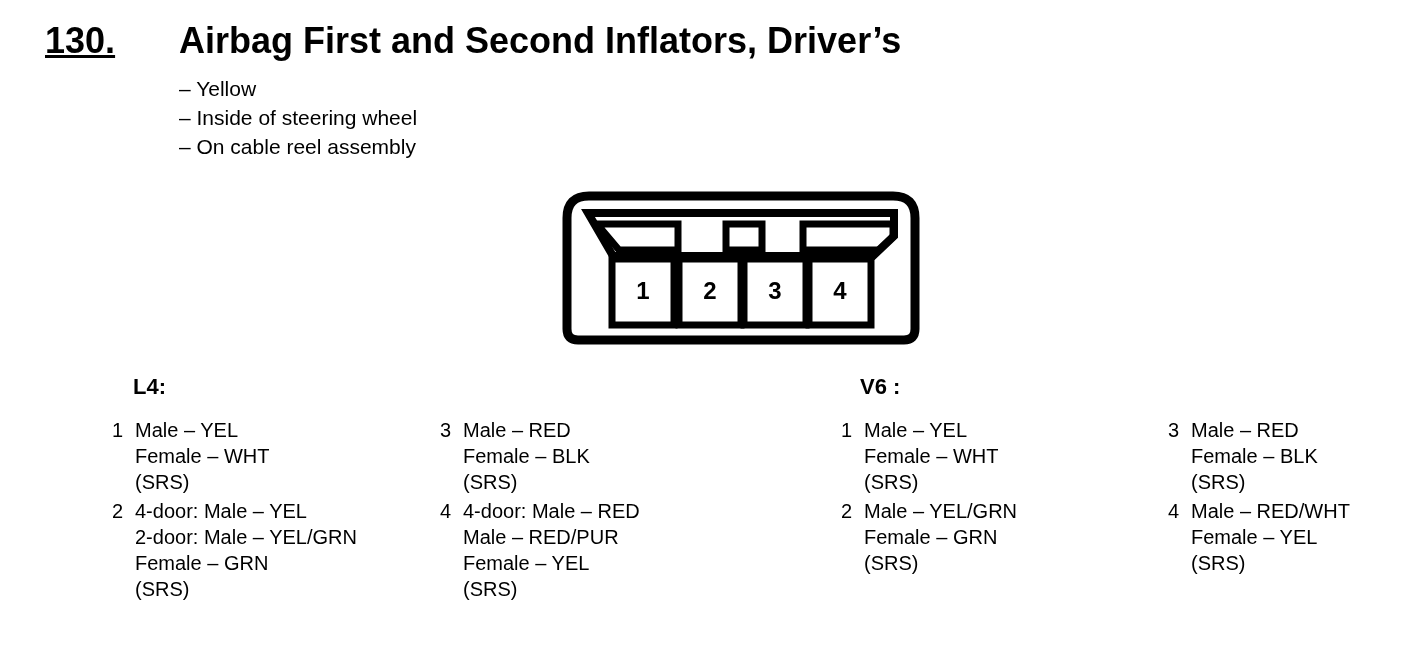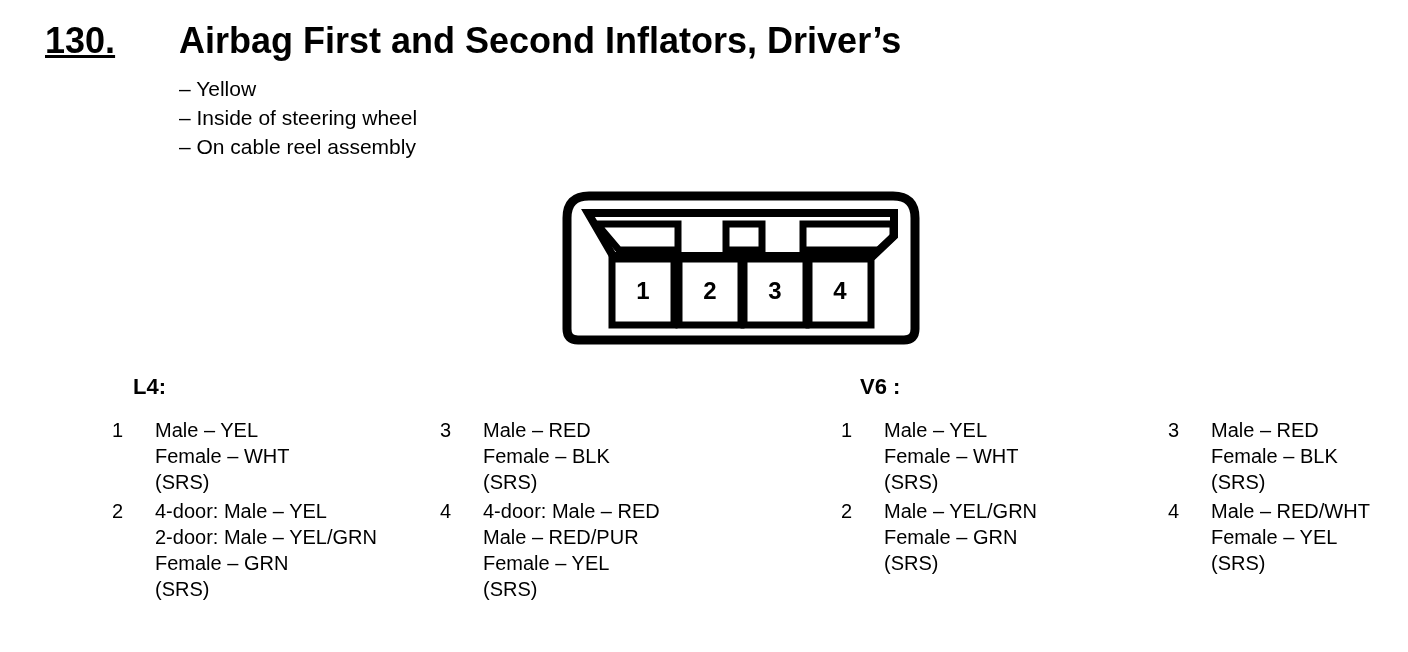--- a/index.html
+++ b/index.html
@@ -36,21 +36,21 @@
 
   .pin-col { font-size: 20px; line-height: 26px; }
   .col-l4-1 { left: 112px;  top: 417px; }
   .col-l4-2 { left: 440px;  top: 417px; }
   .col-v6-1 { left: 841px;  top: 417px; }
   .col-v6-2 { left: 1168px; top: 417px; }
 
   .entry { display: flex; margin-bottom: 3px; }
   .entry .pin { width: 23px; flex: none; }
   .entry .lines { display: block; }
-  .entry .lines span { display: block; white-space: nowrap; margin-left: 20px; }
+  .entry .lines span { display: block; white-space: nowrap; }
 </style>
 </head>
 <body>
 
 <span class="abs figure-number">130.</span>
 <span class="abs page-title">Airbag First and Second Inflators, Driver’s</span>
 
 <div class="abs bullets">
   <div>– Yellow</div>
   <div>– Inside of steering wheel</div>

